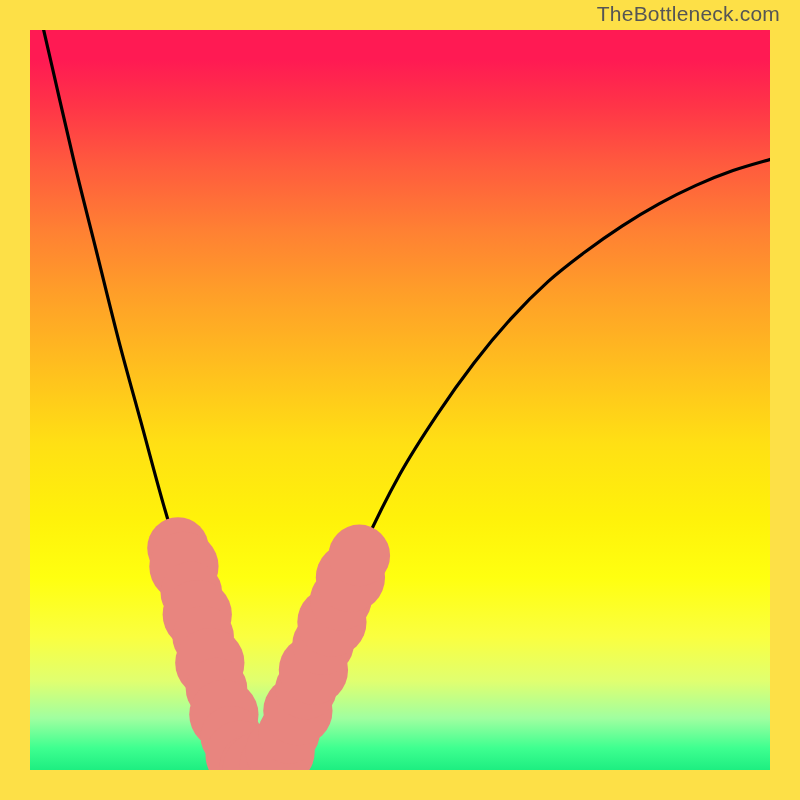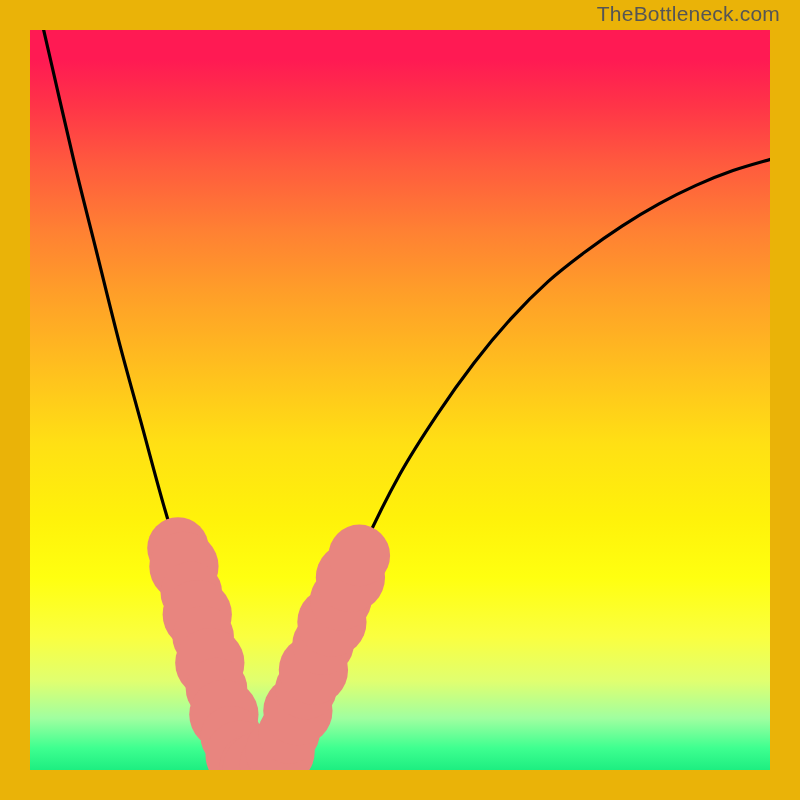--- a/index.html
+++ b/index.html
@@ -7,21 +7,21 @@
     padding: 0;
     width: 800px;
     height: 800px;
     background: #000;
     overflow: hidden;
   }
   .container {
     position: relative;
     width: 800px;
     height: 800px;
-    background: #eab308;
+    background: #fde047;
   }
   .watermark {
     position: absolute;
     top: 2px;
     right: 20px;
     font-family: Arial, Helvetica, sans-serif;
     font-size: 21px;
     font-weight: 400;
     color: #555;
     z-index: 10;

